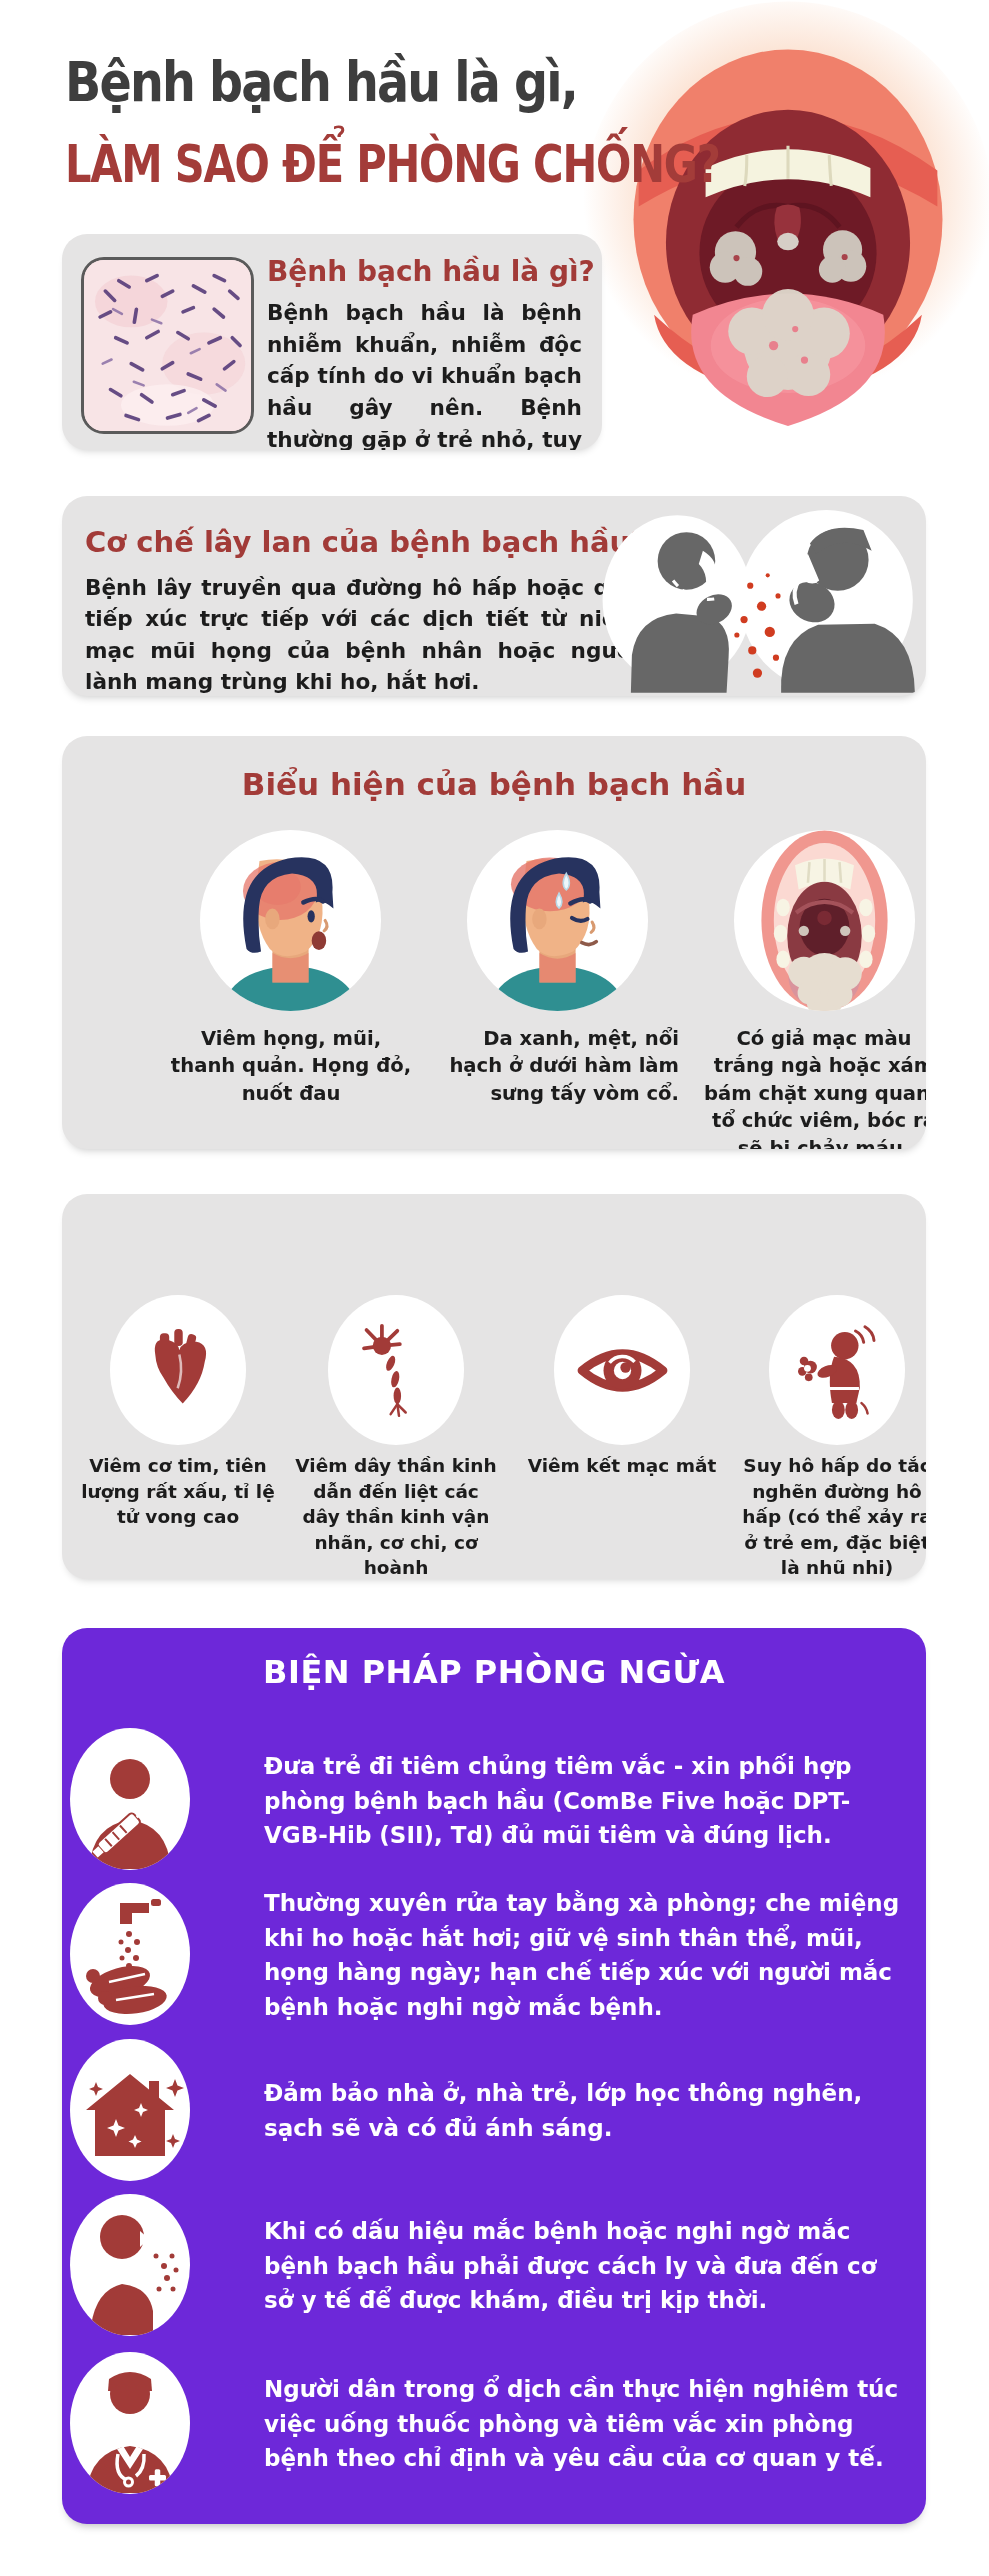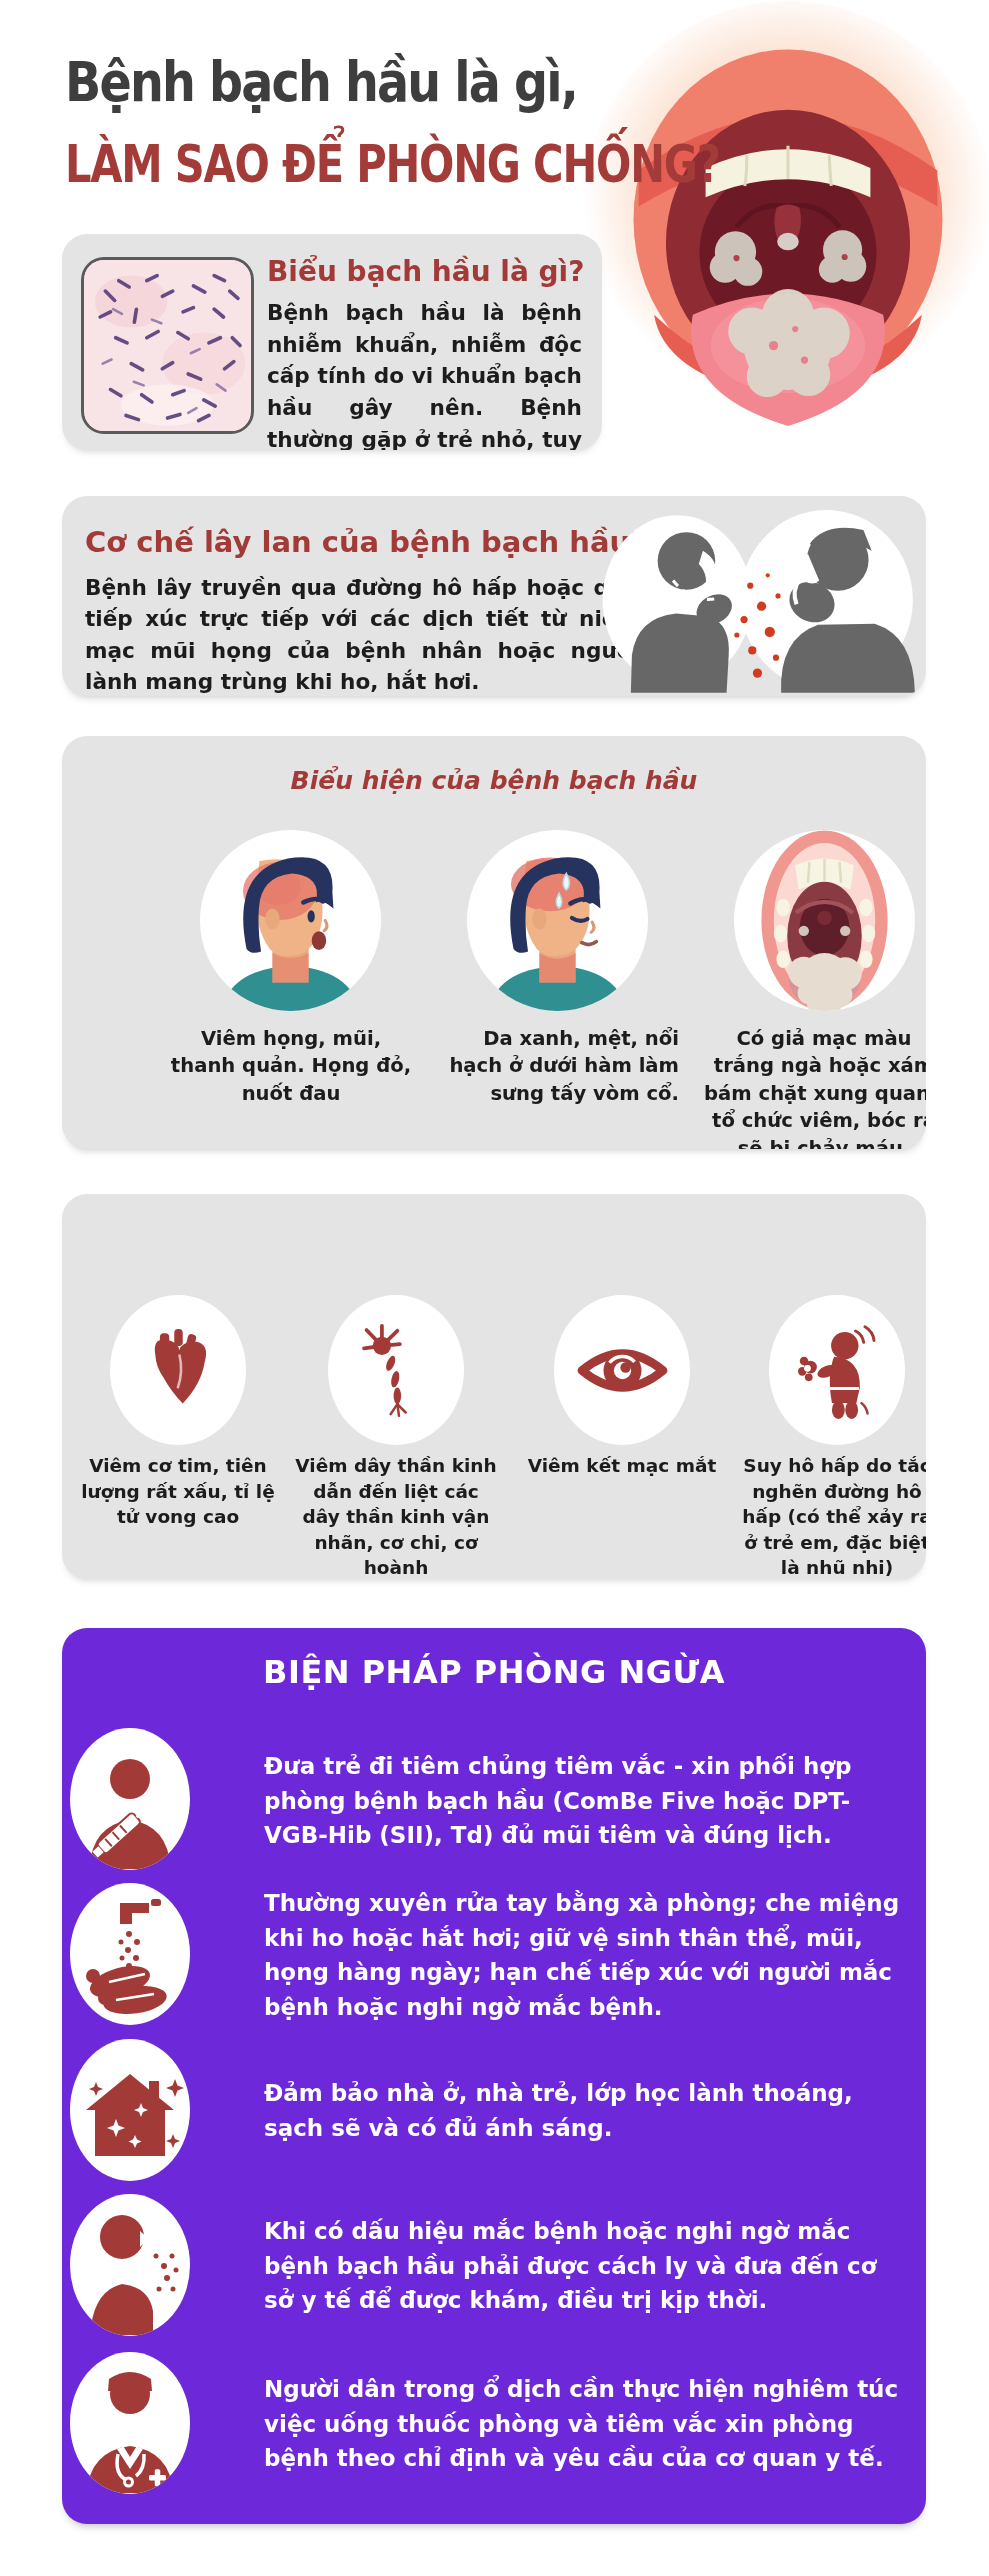--- a/index.html
+++ b/index.html
@@ -23,21 +23,21 @@
   #sec-what .h{position:absolute;left:205px;top:20.6px;font-size:28px;}
   #sec-what .b{position:absolute;left:205px;top:63px;width:315px;}
   
   #sec-spread{left:62px;top:496px;width:864px;height:200px;}
   #sec-spread .h{position:absolute;left:23px;top:29px;font-size:29px;}
   #sec-spread .b{position:absolute;left:23px;top:76px;width:554px;line-height:1.45;}
   #spread-art{position:absolute;right:7.2px;top:7.2px;width:319px;height:190px;}
   
   #sec-symptoms{left:62px;top:736px;width:864px;height:413px;}
   .center-h{position:absolute;left:0;right:0;text-align:center;}
-  #sec-symptoms .h{top:30px;font-size:25px;font-style:italic;}
+  #sec-symptoms .h{top:30px;font-size:31px;}
   .fig{position:absolute;top:94px;width:181px;height:181px;border-radius:50%;background:#fff;overflow:hidden;}
   #fig-s1{left:138px;} #fig-s2{left:405px;} #fig-s3{left:672px;}
   .cap{position:absolute;top:289px;font-size:19.6px;font-weight:700;color:#1c1c1c;text-align:center;line-height:1.4;}
   #cap-s1{left:108px;width:242px;} #cap-s2{left:375px;width:242px;} #cap-s3{left:641px;width:242px;}
   
   #sec-danger{left:62px;top:1194px;width:864px;height:385px;}
   #sec-danger .h{top:23px;font-size:31px;}
   .dfig{position:absolute;top:101px;width:136px;height:150px;border-radius:50%;background:#fff;
         display:flex;align-items:center;justify-content:center;}
   #dfig1{left:48px;} #dfig2{left:266px;} #dfig3{left:492px;} #dfig4{left:707px;}
@@ -151,21 +151,21 @@
           <path d="M55,95 L72,104"></path>
             <path d="M130,115 L148,122"></path>
             <path d="M205,180 L222,172"></path>
             <path d="M95,235 L114,242"></path>
           <path d="M255,240 L272,252"></path>
             <path d="M35,200 L52,192"></path>
             <path d="M200,295 L216,286"></path>
         </g>
       </svg>
     </figure>
-    <h2 class="sec-h h" style="margin:0;">Biểu bạch hầu là gì?</h2>
+    <h2 class="sec-h h" style="margin:0;">Bệnh bạch hầu là gì?</h2>
     <p class="body-txt b" style="margin:0;">Bệnh bạch hầu là bệnh nhiễm khuẩn, nhiễm độc cấp tính do vi khuẩn bạch hầu gây nên. Bệnh thường gặp ở trẻ nhỏ, tuy nhiên cũng có thể gặp ở người lớn nếu không có miễn dịch.</p>
   </section>
 
   <section class="box" id="sec-spread">
     <h2 class="sec-h h" style="margin:0;">Cơ chế lây lan của bệnh bạch hầu?</h2>
     <p class="body-txt b" style="margin:0;">Bệnh lây truyền qua đường hô hấp hoặc qua tiếp xúc trực tiếp với các dịch tiết từ niêm mạc mũi họng của bệnh nhân hoặc người lành mang trùng khi ho, hắt hơi.</p>
     <div id="spread-art">
       <svg width="319" height="190" viewBox="0 0 620 368">
         <ellipse cx="150" cy="188" rx="145" ry="165" fill="#ffffff"></ellipse>
         <ellipse cx="440" cy="188" rx="168" ry="175" fill="#ffffff"></ellipse>
@@ -423,19 +423,19 @@
         <path d="M148,202 Q150,232 132,246" stroke="#ffffff" stroke-width="7" fill="none"></path>
         <circle cx="117" cy="258" r="11" fill="#ffffff"></circle>
           <circle cx="117" cy="258" r="5" fill="#a23b38"></circle>
         <rect x="158" y="244" width="34" height="11" rx="3" fill="#ffffff"></rect>
         <rect x="169.5" y="232.5" width="11" height="34" rx="3" fill="#ffffff"></rect>
       </svg>
     </div>
 
     <p class="prev-txt" id="ptxt1" style="margin:0;">Đưa trẻ đi tiêm chủng tiêm vắc - xin phối hợp phòng bệnh bạch hầu (ComBe Five hoặc DPT-VGB-Hib (SII), Td) đủ mũi tiêm và đúng lịch.</p>
     <p class="prev-txt" id="ptxt2" style="margin:0;">Thường xuyên rửa tay bằng xà phòng; che miệng khi ho hoặc hắt hơi; giữ vệ sinh thân thể, mũi, họng hàng ngày; hạn chế tiếp xúc với người mắc bệnh hoặc nghi ngờ mắc bệnh.</p>
-    <p class="prev-txt" id="ptxt3" style="margin:0;">Đảm bảo nhà ở, nhà trẻ, lớp học lành thoáng, sạch sẽ và có đủ ánh sáng.</p>
+    <p class="prev-txt" id="ptxt3" style="margin:0;">Đảm bảo nhà ở, nhà trẻ, lớp học thông nghẽn, sạch sẽ và có đủ ánh sáng.</p>
     <p class="prev-txt" id="ptxt4" style="margin:0;">Khi có dấu hiệu mắc bệnh hoặc nghi ngờ mắc bệnh bạch hầu phải được cách ly và đưa đến cơ sở y tế để được khám, điều trị kịp thời.</p>
     <p class="prev-txt" id="ptxt5" style="margin:0;">Người dân trong ổ dịch cần thực hiện nghiêm túc việc uống thuốc phòng và tiêm vắc xin phòng bệnh theo chỉ định và yêu cầu của cơ quan y tế.</p>
   </section>
 
 </div>
 
 
 </body></html>

